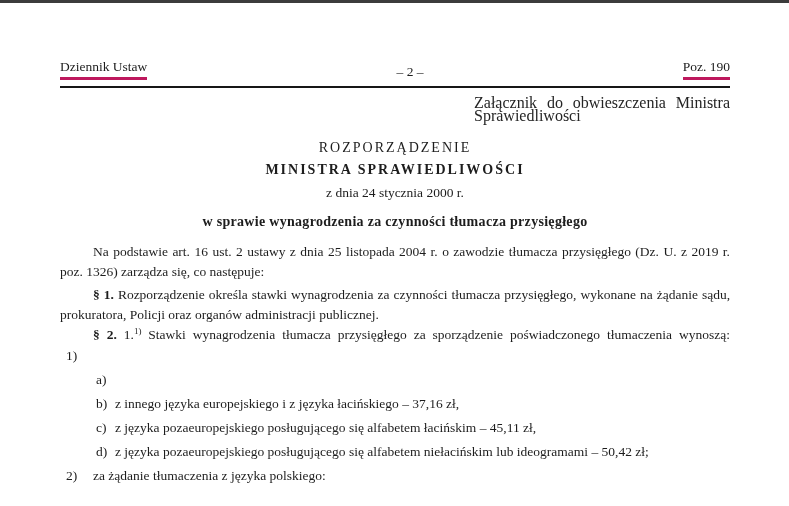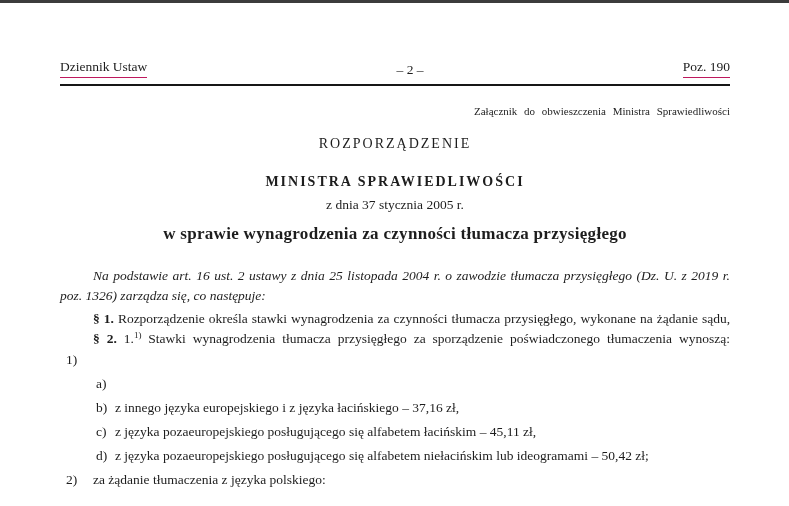--- a/index.html
+++ b/index.html
@@ -15,43 +15,43 @@
   .content{margin:0 59px 0 60px;width:670px;}
 
   
   .hdr{
     margin-top:56px;
     display:flex;justify-content:space-between;align-items:flex-end;
     font-size:13.5px;line-height:16px;
     border-bottom:2.5px solid #161616;
     padding-bottom:6px;
   }
-  .hdr .side{border-bottom:1px solid #be185d;padding-bottom:2px;text-align:center;}
+  .hdr .side{border-bottom:3px solid #be185d;padding-bottom:2px;text-align:center;}
   .hdr .mid{padding-right:10px;}
 
   
   .anno{
-    width:256px;margin-left:auto;margin-top:19px;
-    font-size:11px;line-height:13px;color:#242424;
+    width:256px;margin-left:auto;margin-top:8px;
+    font-size:16px;line-height:13px;color:#242424;
   }
   .anno .l1{text-align:justify;text-align-last:justify;}
 
   
   .title{text-align:center;}
   .t1{margin-top:18px;font-size:14px;font-weight:normal;letter-spacing:2px;line-height:15px;}
-  .t2{margin-top:23px;font-size:14px;font-weight:bold;letter-spacing:2px;line-height:15px;}
+  .t2{margin-top:7px;font-size:14px;font-weight:bold;letter-spacing:2px;line-height:15px;}
   .tdate{margin-top:8px;font-size:13.5px;line-height:15px;}
-  .tsubject{margin-top:14px;font-size:17px;font-weight:bold;letter-spacing:.3px;line-height:16px;}
+  .tsubject{margin-top:14px;font-size:14px;font-weight:bold;letter-spacing:.3px;line-height:16px;}
 
   
   .para{font-size:13.5px;line-height:20px;}
   .para .jline{text-align:justify;text-align-last:justify;}
   .indent{text-indent:33px;}
   .b{font-weight:bold;}
-  .intro{margin-top:24px;font-style:italic;}
+  .intro{margin-top:12px;}
   .p1{margin-top:3px;}
   .p2{margin-top:0;}
   sup{font-size:9px;line-height:0;vertical-align:super;}
 
   
   .list{margin-top:3px;font-size:13.5px;}
   .li{display:flex;line-height:15px;margin-bottom:9px;}
   .li:last-child{margin-bottom:0;}
   .lvl1{padding-left:6px;}
   .lvl1 .marker{width:27px;flex-shrink:0;}
@@ -72,31 +72,32 @@
       <span class="side">Poz. 190</span>
     </div>
 
     <div class="anno">
       <div class="l1">Załącznik do obwieszczenia Ministra Sprawiedliwości</div>
     </div>
 
     <div class="title">
       <div class="t1">ROZPORZĄDZENIE</div>
       <div class="t2">MINISTRA SPRAWIEDLIWOŚCI</div>
-      <div class="tdate">z dnia 37 stycznia 2005 r.</div>
+      <div class="tdate">z dnia 24 stycznia 2000 r.</div>
       <div class="tsubject">w sprawie wynagrodzenia za czynności tłumacza przysięgłego</div>
     </div>
 
     <div class="para intro">
       <div class="jline indent">Na podstawie art. 16 ust. 2 ustawy z dnia 25 listopada 2004 r. o zawodzie tłumacza przysięgłego (Dz. U. z 2019 r.</div>
       <div>poz. 1326) zarządza się, co następuje:</div>
     </div>
 
     <div class="para p1">
       <div class="jline indent"><span class="b">§ 1.</span> <span>Rozporządzenie określa stawki wynagrodzenia za czynności tłumacza przysięgłego, wykonane na żądanie sądu,</span></div>
+      <div>prokuratora, Policji oraz organów administracji publicznej.</div>
     </div>
 
     <div class="para p2">
       <div class="jline indent"><span class="b">§ 2.</span> <span>1.</span><sup>1)</sup> <span>Stawki wynagrodzenia tłumacza przysięgłego za sporządzenie poświadczonego tłumaczenia wynoszą:</span></div>
     </div>
 
     <div class="list">
       <div class="li lvl1">
         <span class="marker">1)</span>
       </div>

